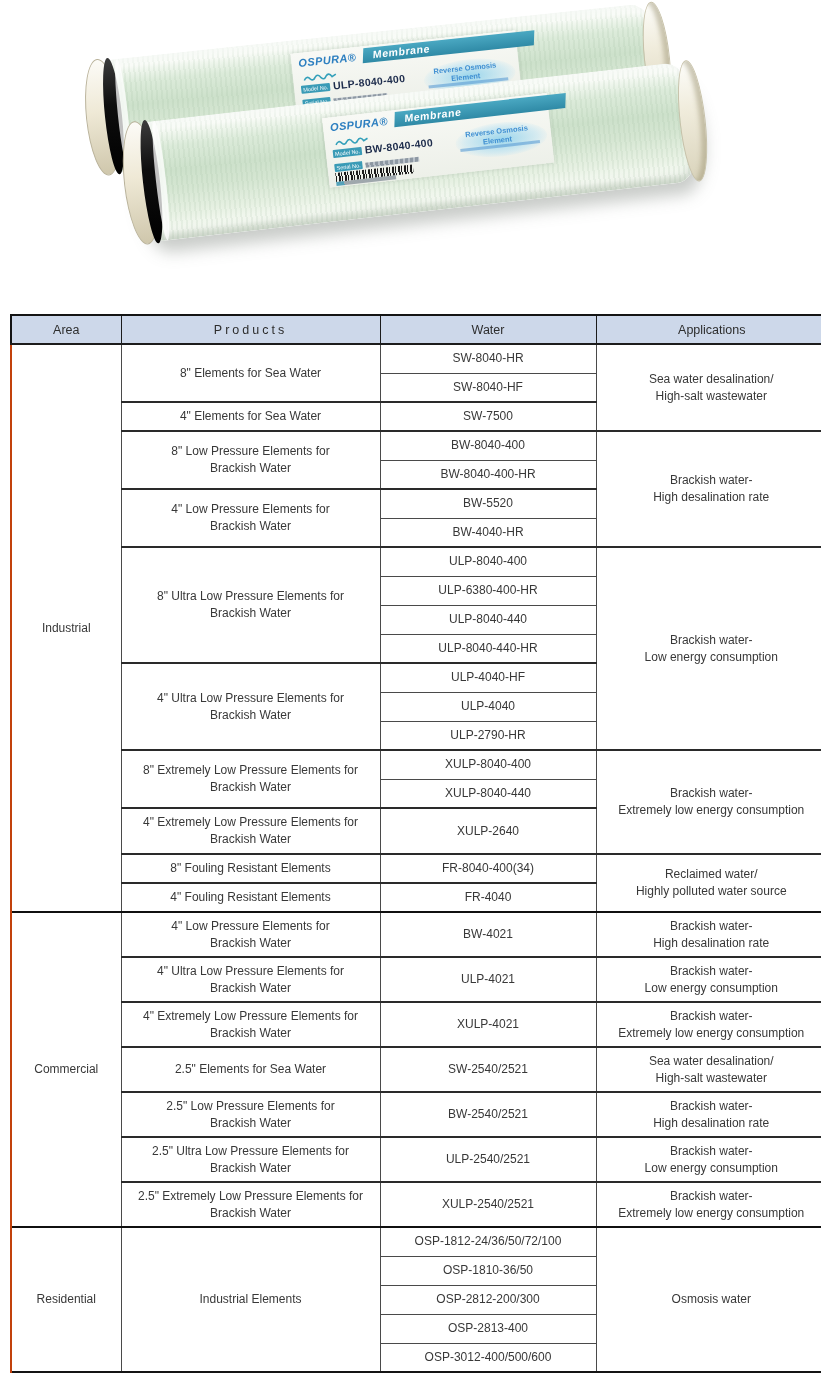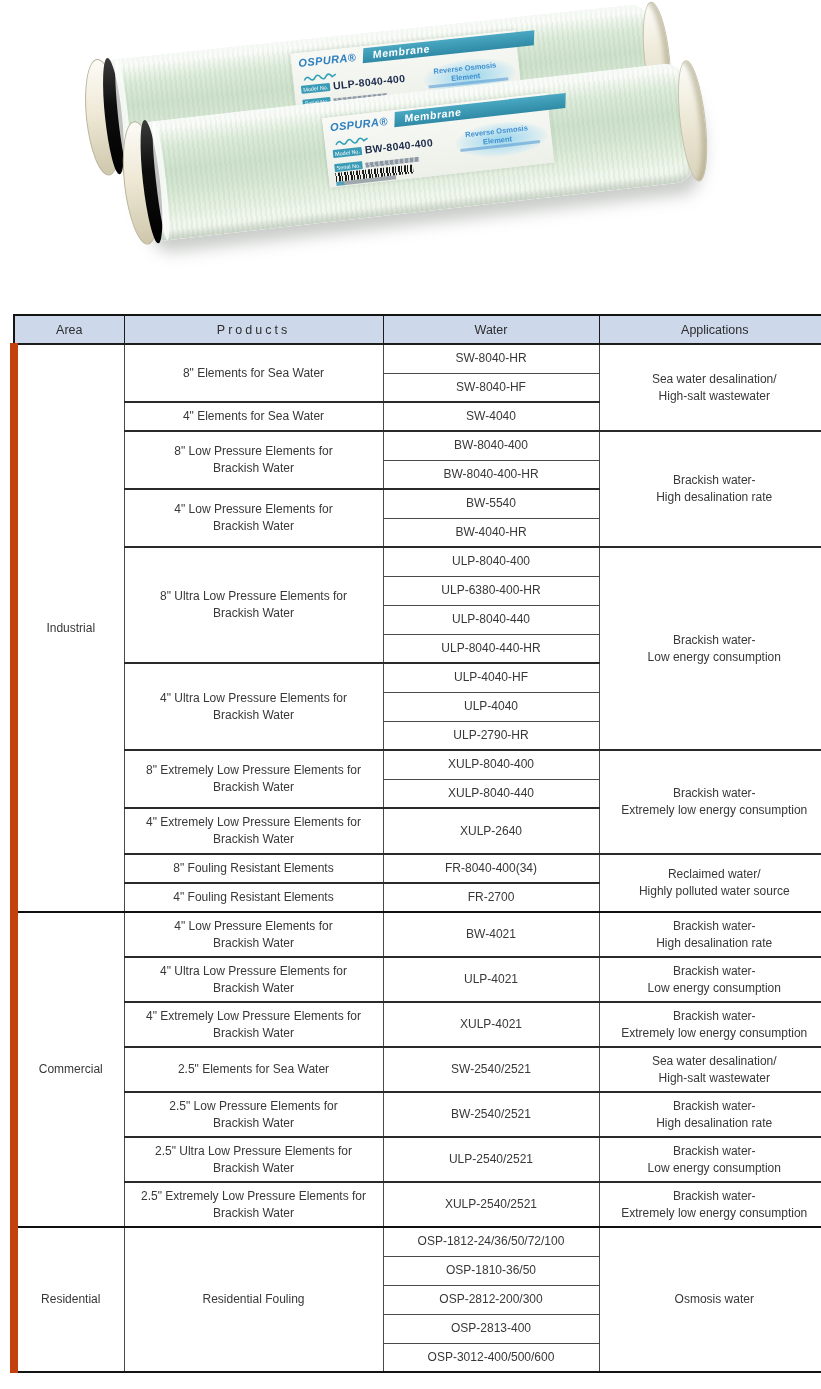--- a/index.html
+++ b/index.html
@@ -65,21 +65,21 @@
 
   
   .table-wrap { position:absolute; left:10px; top:314px; }
   table { border-collapse:collapse; table-layout:fixed; width:817px;
           border:2px solid #141414; font-size:12px; color:#383838; }
   th { background:#cdd8ea; border:1px solid #1c1c1c; border-bottom:2px solid #1c1c1c;
        height:27px; font-weight:normal; font-size:12.5px; color:#2d2d2d; }
   th.h-products { letter-spacing:3px; }
   td { border:1px solid #4a4a4a; text-align:center; vertical-align:middle;
        white-space:pre-line; line-height:1.4; padding:1px 3px; }
-  td.c-area { border-left:8px solid #c2410c; }
+  td.c-area { border-left:2px solid #c2410c; }
   td.c-app  { border-right:4px solid #d946ef;border-radius:22px; }
   tr { height:29px; }
   tr.g  td { border-top:2px solid #2a2a2a; }
   tr.a  td { border-top:2px solid #101010; }
   tr.h46 { height:46px; }
   tr.h45 { height:45px; }
 </style>
 </head>
 <body>
 
@@ -155,36 +155,36 @@
     <td class="c-prod" rowspan="2">8" Elements for Sea Water</td>
     <td class="c-model">SW-8040-HR</td>
     <td class="c-app" rowspan="3">Sea water desalination/
 High-salt wastewater</td>
   </tr>
   <tr>
           <td class="c-model">SW-8040-HF</td>
         </tr>
   <tr class="g">
     <td class="c-prod">4" Elements for Sea Water</td>
-    <td class="c-model">SW-4040</td>
+    <td class="c-model">SW-7500</td>
   </tr>
   <tr class="g">
     <td class="c-prod" rowspan="2">8" Low Pressure Elements for
 Brackish Water</td>
     <td class="c-model">BW-8040-400</td>
     <td class="c-app" rowspan="4">Brackish water-
 High desalination rate</td>
   </tr>
   <tr>
           <td class="c-model">BW-8040-400-HR</td>
         </tr>
   <tr class="g">
     <td class="c-prod" rowspan="2">4" Low Pressure Elements for
 Brackish Water</td>
-    <td class="c-model">BW-5540</td>
+    <td class="c-model">BW-5520</td>
   </tr>
   <tr>
           <td class="c-model">BW-4040-HR</td>
         </tr>
   <tr class="g">
     <td class="c-prod" rowspan="4">8" Ultra Low Pressure Elements for
 Brackish Water</td>
     <td class="c-model">ULP-8040-400</td>
     <td class="c-app" rowspan="7">Brackish water-
 Low energy consumption</td>
@@ -225,21 +225,21 @@
     <td class="c-model">XULP-2640</td>
   </tr>
   <tr class="g">
     <td class="c-prod">8" Fouling Resistant Elements</td>
     <td class="c-model">FR-8040-400(34)</td>
     <td class="c-app" rowspan="2">Reclaimed water/
 Highly polluted water source</td>
   </tr>
   <tr class="g">
     <td class="c-prod">4" Fouling Resistant Elements</td>
-    <td class="c-model">FR-2700</td>
+    <td class="c-model">FR-4040</td>
   </tr>
 
   <tr class="a h45">
     <td class="c-area" rowspan="7">Commercial</td>
     <td class="c-prod">4" Low Pressure Elements for
 Brackish Water</td>
     <td class="c-model">BW-4021</td>
     <td class="c-app">Brackish water-
 High desalination rate</td>
   </tr>
@@ -280,21 +280,21 @@
   <tr class="g h45">
     <td class="c-prod">2.5" Extremely Low Pressure Elements for
 Brackish Water</td>
     <td class="c-model">XULP-2540/2521</td>
     <td class="c-app">Brackish water-
 Extremely low energy consumption</td>
   </tr>
 
   <tr class="a">
     <td class="c-area" rowspan="5">Residential</td>
-    <td class="c-prod" rowspan="5">Residential Fouling</td>
+    <td class="c-prod" rowspan="5">Industrial Elements</td>
     <td class="c-model">OSP-1812-24/36/50/72/100</td>
     <td class="c-app" rowspan="5">Osmosis water</td>
   </tr>
   <tr>
           <td class="c-model">OSP-1810-36/50</td>
         </tr>
   <tr>
           <td class="c-model">OSP-2812-200/300</td>
         </tr>
   <tr>

